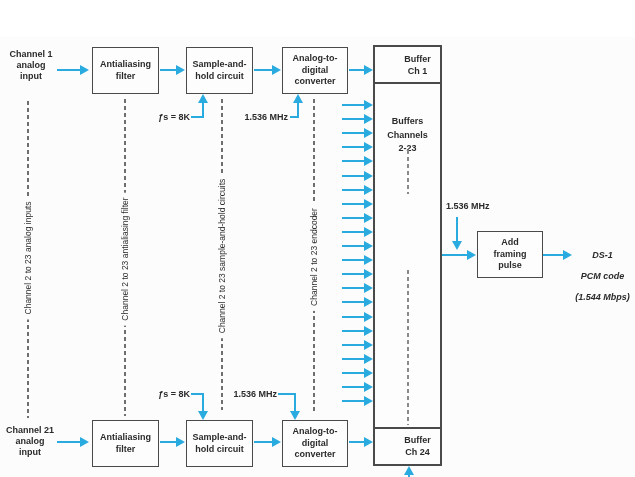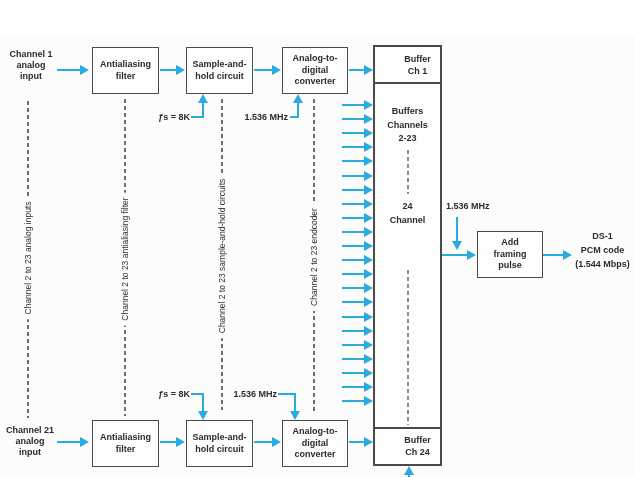--- a/index.html
+++ b/index.html
@@ -148,40 +148,38 @@
       <div class="h-arrow" style="left: 342px; top: 320.8px; width: 23px;"></div>
       <div class="h-arrow" style="left: 342px; top: 334.9px; width: 23px;"></div>
       <div class="h-arrow" style="left: 342px; top: 349px; width: 23px;"></div>
       <div class="h-arrow" style="left: 342px; top: 363.1px; width: 23px;"></div>
     </div>
 
   <div class="dbox mux-box" style="left:373px; top:8px; width:69px; height:421px;">
     <div class="mux-sect" style="top:0; height:35px;">Buffer
 Ch 1</div>
     <div class="mux-div" style="top:35px;"></div>
-    <div class="mux-text" style="top:58px;">Buffers
+    <div class="mux-text" style="top:68px;">Buffers
 Channels
 2-23</div>
     <div class="mux-dash" style="left:32px; top:103px; height:44px;"></div>
-    <div class="mux-text" style="top:153px;">24
-Channel</div>
     <div class="mux-dash" style="left:32px; top:223px; height:155px;"></div>
     <div class="mux-div" style="top:380px;"></div>
     <div class="mux-sect" style="top:381px; height:36px;">Buffer
 Ch 24</div>
   </div>
 
   <div class="lbl" style="left:446px; top:164px; width:56px; text-align:left;">1.536 MHz</div>
   <div class="v-arrow down" style="left:456px; top:180px; height:25px;"></div>
   <div class="h-arrow" style="left:442px; top:217px; width:26px;"></div>
   <div class="dbox" style="left:477px; top:194px; width:66px; height:47px;">Add
 framing
 pulse</div>
   <div class="h-arrow" style="left:543px; top:217px; width:21px;"></div>
-  <div class="lbl" style="left:570px; top:192px; width:65px; line-height:14px;">DS-1
+  <div class="lbl" style="left:570px; top:208px; width:65px; line-height:21px;font-style:italic;">DS-1
 PCM code
 (1.544 Mbps)</div>
 
   <div class="lbl right" style="left:138px; top:352px; width:52px;">ƒs = 8K</div>
   <div class="h-line" style="left:191px; top:356px; width:13px;"></div>
   <div class="v-arrow down" style="left:202px; top:358px; height:17px;"></div>
 
   <div class="lbl right" style="left:225px; top:352px; width:52px;">1.536 MHz</div>
   <div class="h-line" style="left:278px; top:356px; width:18px;"></div>
   <div class="v-arrow down" style="left:294px; top:358px; height:17px;"></div>

